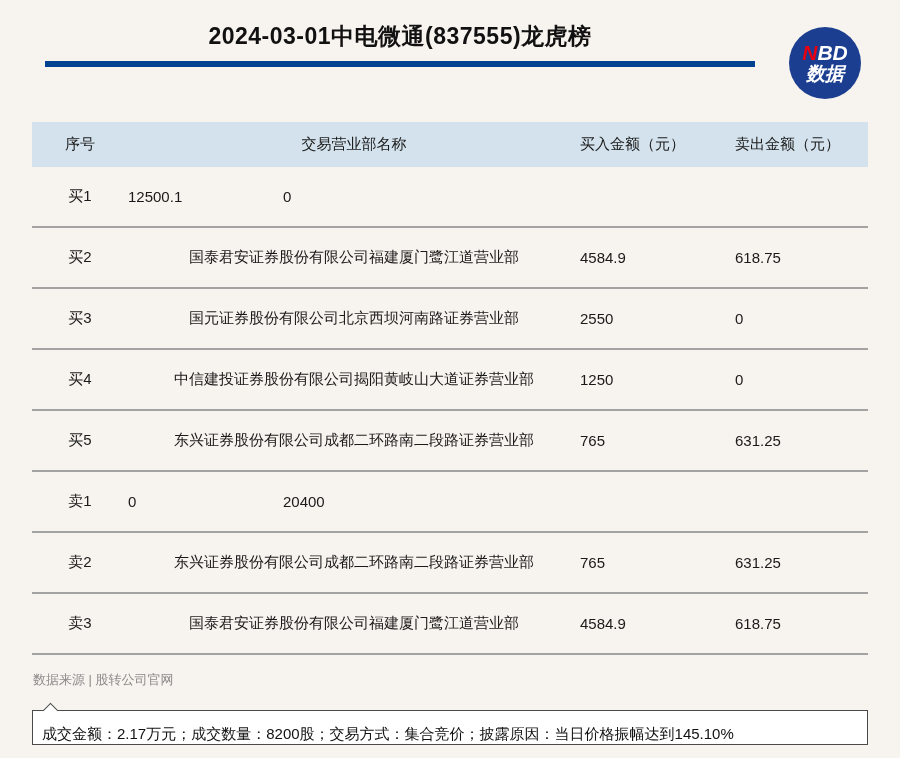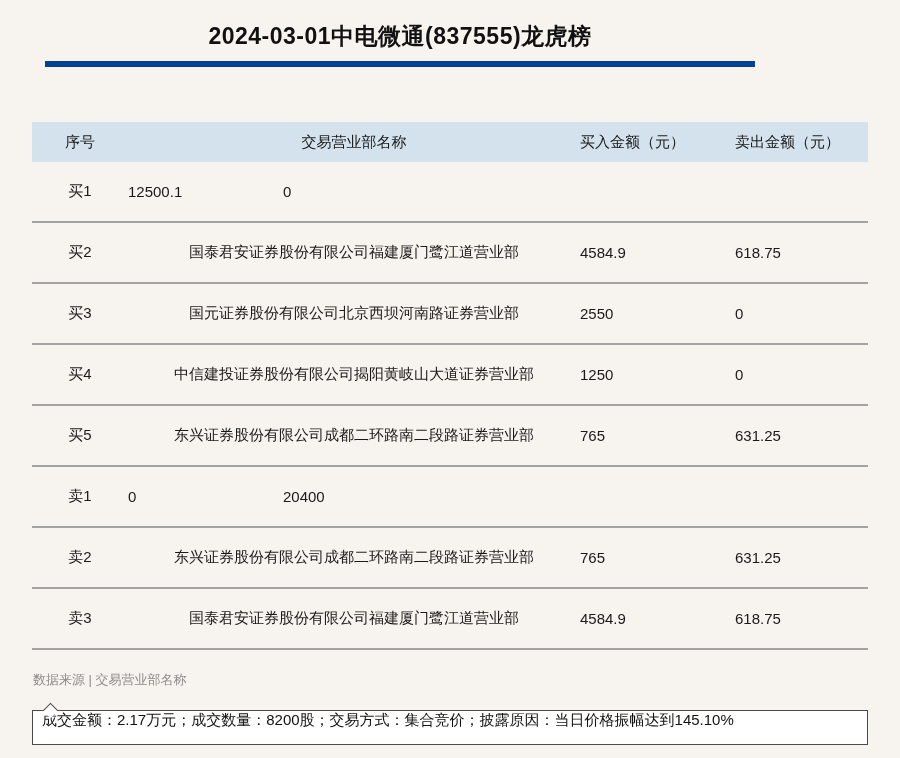--- a/index.html
+++ b/index.html
@@ -60,21 +60,21 @@
   }
   
   .table {
     position: absolute;
     left: 32px; top: 122px;
     width: 836px;
   }
   .thead {
     display: flex;
     align-items: center;
-    height: 40px;
+    height: 45px;
     background: #d3e2ec;
     font-size: 15px;
     color: #1a1a1a;
   }
   .tr {
     display: flex;
     align-items: center;
     height: 61px;
     border-bottom: 2px solid #a3a3a3;
     font-size: 15px;
@@ -91,21 +91,21 @@
     font-size: 13px;
     color: #8c8c8c;
   }
   .summary-box {
     position: absolute;
     left: 32px; top: 710px;
     width: 836px; height: 35px;
     background: #ffffff;
     border: 1px solid #4a4a4a;
     display: flex;
-    align-items: flex-start;
+    align-items: flex-end;
     padding-left: 9px;
     font-size: 15px;
     color: #111111;
   }
   .summary-box .notch {
     position: absolute;
     top: -6.5px; left: 12px;
     width: 11px; height: 11px;
     background: #ffffff;
     border-left: 1px solid #4a4a4a;
@@ -114,20 +114,24 @@
   }
 </style>
 </head>
 <body>
 
 <div class="page">
 
   <h1 class="title">2024-03-01中电微通(837555)龙虎榜</h1>
   <div class="title-underline"></div>
 
+  <div class="logo">
+    <div class="l1"><span class="n">N</span><span class="bd">BD</span></div>
+    <div class="l2">数据</div>
+  </div>
 
   <div class="table">
     <div class="thead">
       <div class="c-seq">序号</div>
       <div class="c-name">交易营业部名称</div>
       <div class="c-buy">买入金额（元）</div>
       <div class="c-sell">卖出金额（元）</div>
     </div>
     <div id="tbody">
         <div class="tr">
@@ -172,20 +176,20 @@
         </div>
         <div class="tr">
           <div class="c-seq">卖3</div>
           <div class="c-name">国泰君安证券股份有限公司福建厦门鹭江道营业部</div>
           <div class="c-buy">4584.9</div>
           <div class="c-sell">618.75</div>
         </div>
       </div>
   </div>
 
-  <div class="source">数据来源 | 交易营业部名称</div>
+  <div class="source">数据来源 | 股转公司官网</div>
 
   <div class="summary-box">
     <div class="notch"></div>
     <span>成交金额：2.17万元；成交数量：8200股；交易方式：集合竞价；披露原因：当日价格振幅达到145.10%</span>
   </div>
 
 </div>
 
 </body></html>

